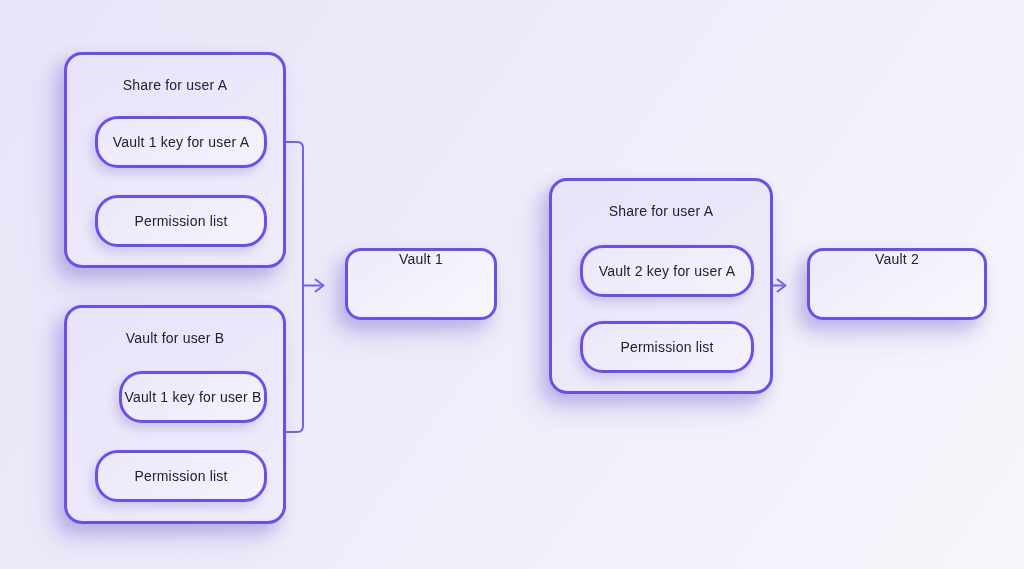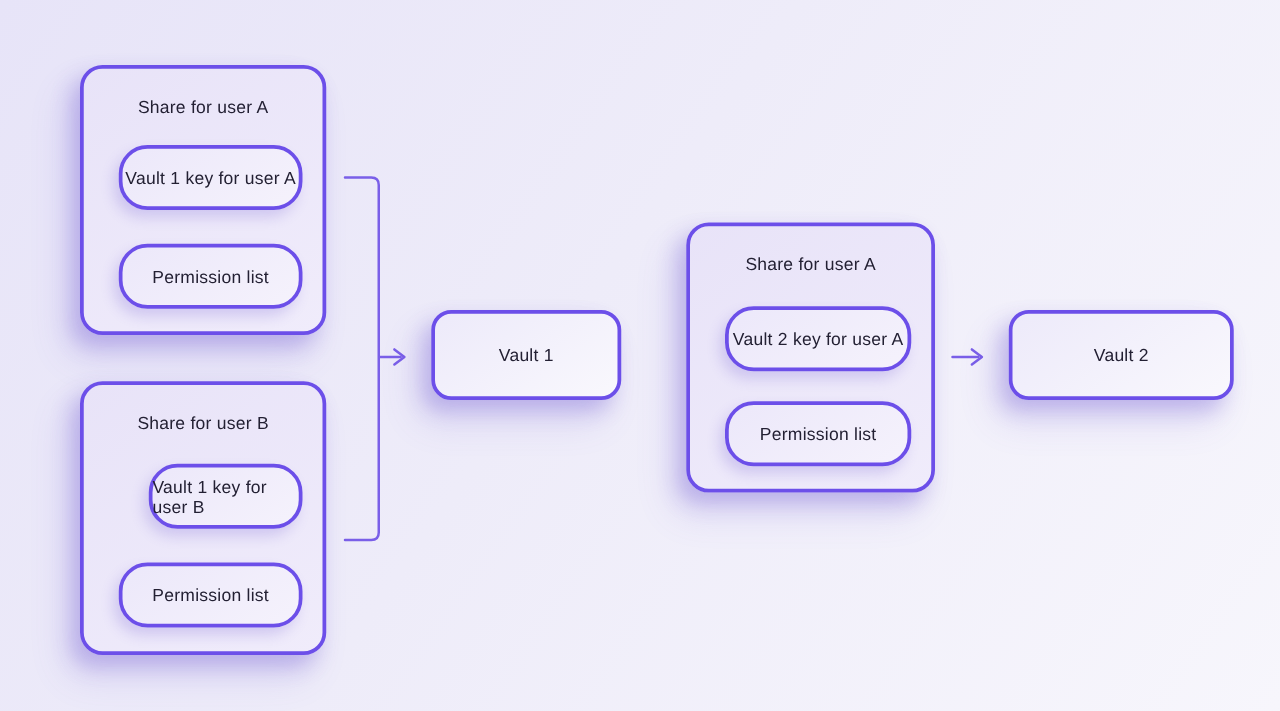--- a/index.html
+++ b/index.html
@@ -31,20 +31,21 @@
     fill: none;
     stroke-linecap: round;
     stroke-linejoin: round;
   }
   .group {
     position: absolute;
     border: 3px solid var(--box-border);
     border-radius: 18px;
     background: linear-gradient(145deg, var(--box-fill-start), var(--box-fill-end));
     box-shadow: -7px 9px 16px var(--shadow-strong), -12px 18px 30px var(--shadow-faint);
+    padding-left: 25px;
   }
   .g-title {
     position: absolute;
     top: 22px;
     left: 0;
     right: 0;
     margin: 0;
     text-align: center;
     font-size: 14px;
     font-weight: 400;
@@ -67,21 +68,20 @@
     letter-spacing: 0.2px;
   }
   .vault {
     position: absolute;
     height: 72px;
     border: 3px solid var(--box-border);
     border-radius: 16px;
     background: linear-gradient(145deg, var(--vault-fill-start), var(--vault-fill-end));
     box-shadow: -7px 9px 16px var(--shadow-strong), -12px 18px 30px var(--shadow-faint);
     display: flex;
-    align-items: center;
     justify-content: center;
     font-size: 14px;
     letter-spacing: 0.2px;
     box-sizing: border-box;
   }
 </style>
 </head>
 <body>
 
 <div class="canvas">
@@ -104,21 +104,21 @@
     <h2 class="g-title">Share for user A</h2>
     <div class="pill" style="top:61px;">
       <span>Vault 1 key for user A</span>
     </div>
     <div class="pill" style="top:140px;">
       <span>Permission list</span>
     </div>
   </section>
 
   <section class="group" style="left:64px; top:305px; width:191px; height:213px;">
-    <h2 class="g-title">Share for user B</h2>
+    <h2 class="g-title">Vault for user B</h2>
     <div class="pill" style="top:63px;margin-left:24px;">
       <span>Vault 1 key for user B</span>
     </div>
     <div class="pill" style="top:142px;">
       <span>Permission list</span>
     </div>
   </section>
 
   <section class="group" style="left:549px; top:178px; width:193px; height:210px;">
     <h2 class="g-title">Share for user A</h2>

